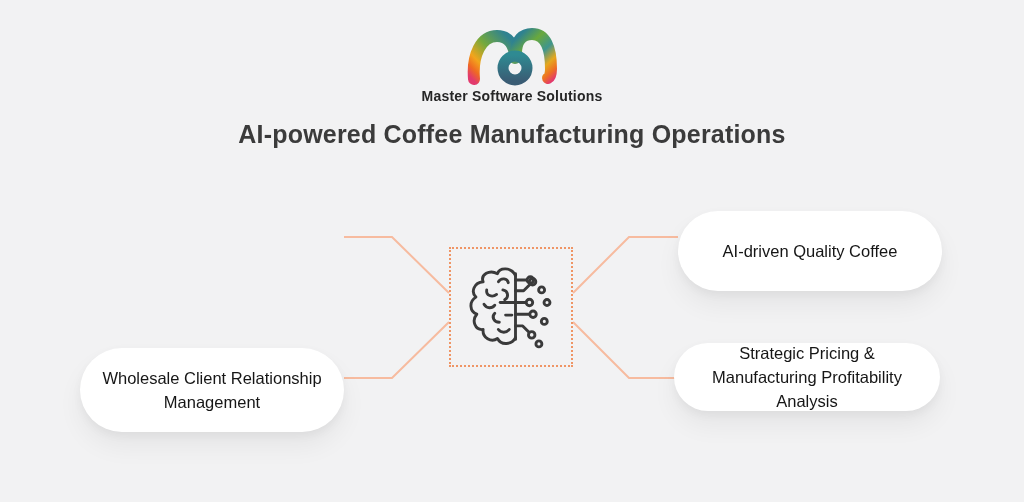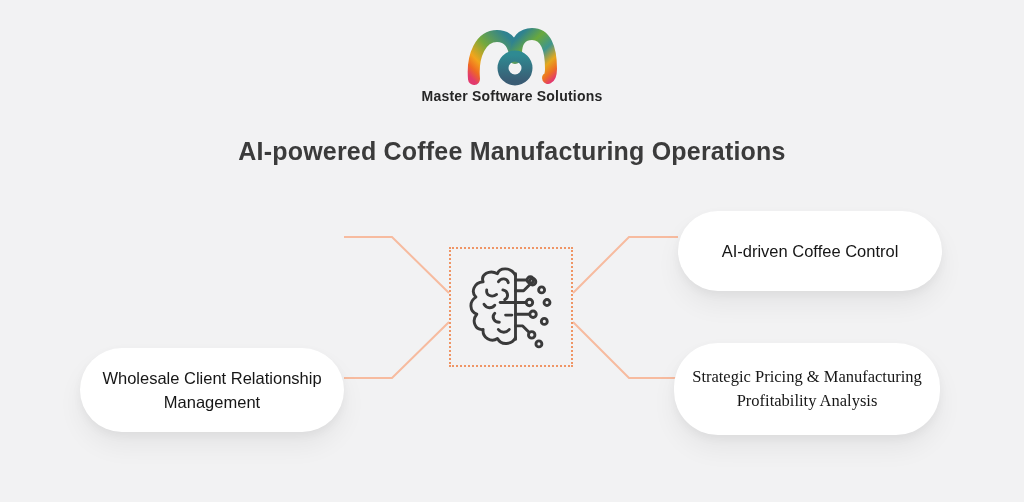--- a/index.html
+++ b/index.html
@@ -29,21 +29,21 @@
   .brand-name {
     font-size: 14px;
     font-weight: 600;
     color: var(--brand-text, #262626);
     letter-spacing: 0.2px;
   }
 
   
   .title {
     position: absolute;
-    top: 137px; left: 0;
+    top: 120px; left: 0;
     width: 100%;
     margin: 0;
     text-align: center;
     font-size: 25px;
     font-weight: 700;
     color: var(--title-text, #3b3b3b);
     letter-spacing: 0.2px;
   }
 
   
@@ -70,21 +70,21 @@
     color: var(--node-text, #161616);
     font-size: 16.5px;
     line-height: 24px;
     font-weight: 500;
     box-shadow: 0 14px 26px rgba(0,0,0,0.055), 0 4px 10px rgba(0,0,0,0.045);
   }
   .node-label { display: inline-block; }
   .node-tl { left: 80px;  top: 211px; width: 264px; height: 80px; }
   .node-tr { left: 678px; top: 211px; width: 264px; height: 80px; }
   .node-bl { left: 80px;  top: 348px; width: 264px; height: 84px; }
-  .node-br { left: 674px; top: 343px; width: 266px; height: 92px; font-family: Liberation Serif, serif; }
+  .node-br { left: 674px; top: 343px; width: 266px; height: 68px; }
   .node-tl .node-label { max-width: 192px; }
   .node-tr .node-label { max-width: 178px; }
   .node-bl .node-label { max-width: 226px; }
   .node-br .node-label { max-width: 244px; }
 
   
   .center-box {
     position: absolute;
     left: 449px; top: 247px;
     width: 124px; height: 120px;
@@ -170,21 +170,21 @@
           <circle cx="73" cy="81" r="3.6"></circle>
         <circle cx="84" cy="31" r="3.3"></circle>
         <circle cx="90" cy="45" r="3.3"></circle>
         <circle cx="87" cy="66" r="3.3"></circle>
         <circle cx="81" cy="91" r="3.3"></circle>
       </g>
     </svg>
   </div>
 
   <div class="node node-tr">
-    <span class="node-label">AI-driven Coffee Control</span>
+    <span class="node-label">AI-driven Quality Coffee</span>
   </div>
   <div class="node node-bl">
     <span class="node-label">Wholesale Client Relationship Management</span>
   </div>
   <div class="node node-br">
     <span class="node-label">Strategic Pricing &amp; Manufacturing Profitability Analysis</span>
   </div>
 
 </div>
 

